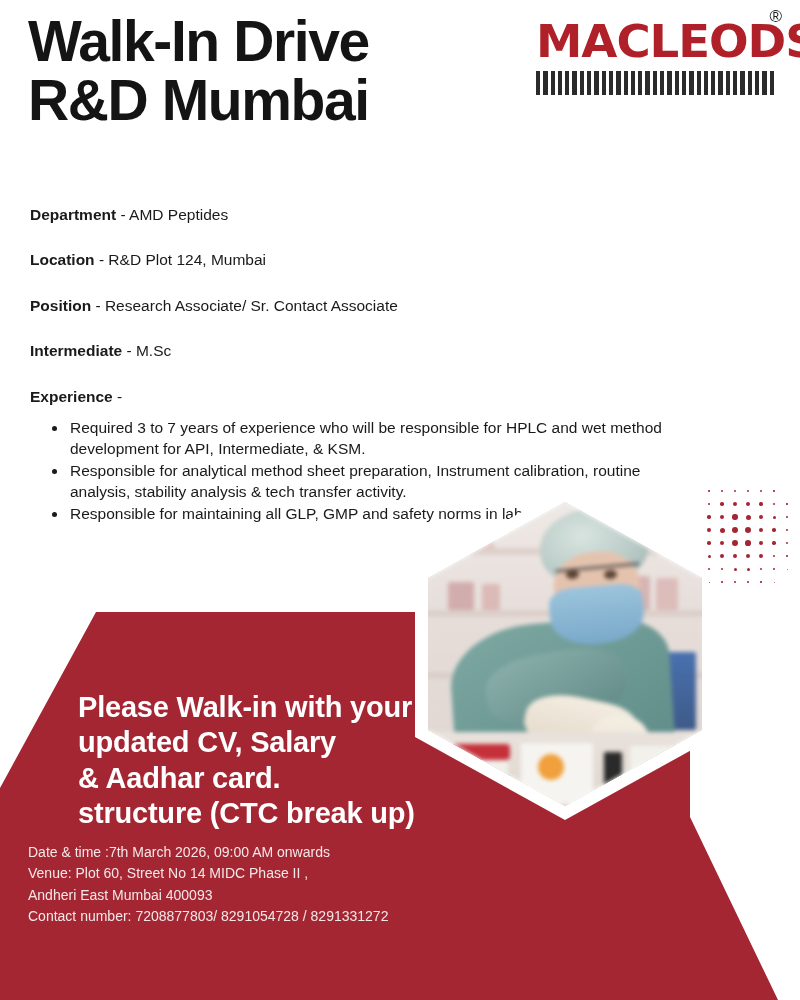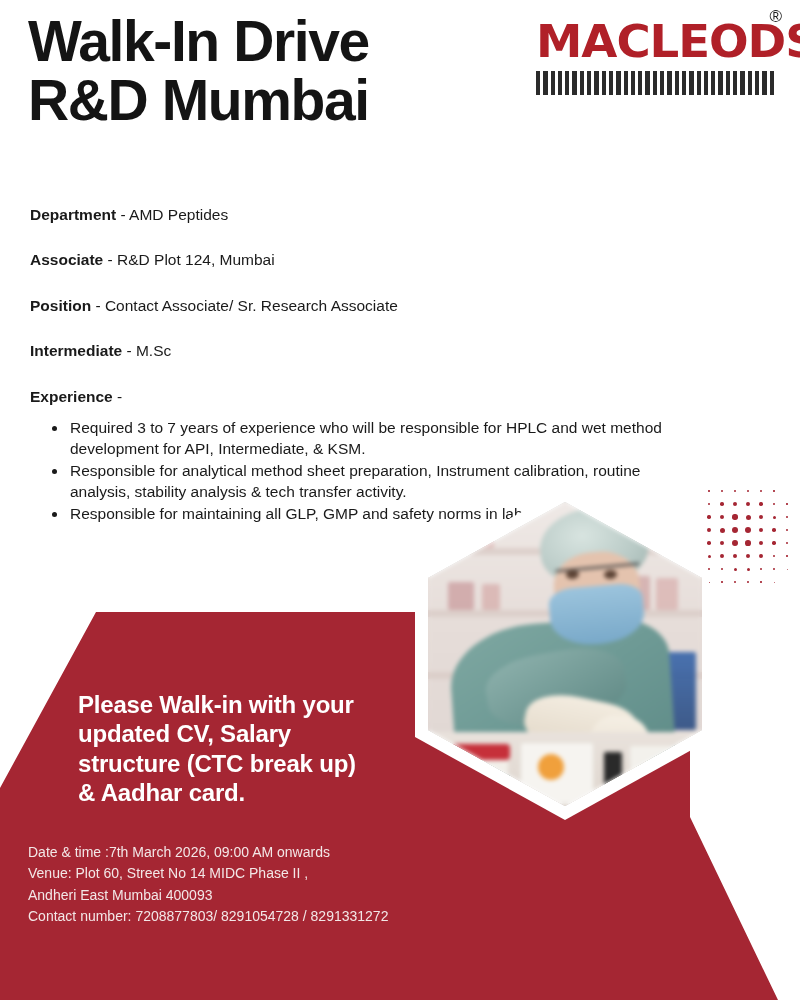--- a/index.html
+++ b/index.html
@@ -194,21 +194,21 @@
     position:absolute; inset:0; backdrop-filter:blur(2px);
   }
 
   
   .dots { position:absolute; left:706px; top:488px; width:92px; height:106px; }
   .dots i { position:absolute; border-radius:50%; background:#A52633; display:block; }
 
   
   .cta {
     position:absolute; left:78px; top:690px; width:370px;
-    color:#ffffff; font-size:24px; font-weight:bold; line-height:1.22;
+    color:#ffffff; font-size:29px; font-weight:bold; line-height:1.22;
     letter-spacing:-.2px;
   }
   .cta-line { display:block; white-space:nowrap; }
 
   .footer {
     position:absolute; left:28px; top:842px; width:660px;
     color:#f3e7e7; font-size:14px; line-height:1.52;
   }
   .footer-line { display:block; white-space:nowrap; }
 </style>
@@ -259,22 +259,22 @@
           <i></i>
           <i></i>
           <i></i>
           <i></i>
         </div>
     </div>
   </div>
 
   <div class="fields" id="fields">
       <div class="field"><b>Department</b><span> - AMD Peptides</span></div>
-      <div class="field"><b>Associate</b><span> - R&amp;D Plot 124, Mumbai</span></div>
-      <div class="field"><b>Position</b><span> - Contact Associate/ Sr. Research Associate</span></div>
+      <div class="field"><b>Location</b><span> - R&amp;D Plot 124, Mumbai</span></div>
+      <div class="field"><b>Position</b><span> - Research Associate/ Sr. Contact Associate</span></div>
       <div class="field"><b>Intermediate</b><span> - M.Sc</span></div>
       <div class="field"><b>Experience</b><span> -</span></div>
     </div>
 
   <div class="bullets" id="bullets">
       <div class="bullet">Required 3 to 7 years of experience who will be responsible for HPLC and wet method development for API, Intermediate, &amp; KSM.</div>
       <div class="bullet">Responsible for analytical method sheet preparation, Instrument calibration, routine analysis, stability analysis &amp; tech transfer activity.</div>
       <div class="bullet">Responsible for maintaining all GLP, GMP and safety norms in laboratory.</div>
     </div>
 
@@ -373,22 +373,22 @@
       <i style="width: 1.6px; height: 1.6px; left: 15.3px; top: 93.3px; background: rgb(165, 38, 51);"></i>
       <i style="width: 1.9px; height: 1.9px; left: 28.2px; top: 93.2px; background: rgb(165, 38, 51);"></i>
       <i style="width: 1.8px; height: 1.8px; left: 41.2px; top: 93.2px; background: rgb(165, 38, 51);"></i>
       <i style="width: 1.5px; height: 1.5px; left: 54.4px; top: 93.4px; background: rgb(165, 38, 51);"></i>
       <i style="width: 0.9px; height: 0.9px; left: 67.7px; top: 93.7px; background: rgb(165, 38, 51);"></i>
     </div>
 
   <div class="cta" id="cta">
       <span class="cta-line">Please Walk-in with your</span>
       <span class="cta-line">updated CV, Salary</span>
+      <span class="cta-line">&amp; Aadhar card.</span>
       <span class="cta-line">structure (CTC break up)</span>
-      <span class="cta-line">&amp; Aadhar card.</span>
     </div>
 
   <div class="footer" id="footer">
       <span class="footer-line">Date &amp; time :7th March 2026, 09:00 AM onwards</span>
       <span class="footer-line">Venue: Plot 60, Street No 14 MIDC Phase II ,</span>
       <span class="footer-line">Andheri East Mumbai 400093</span>
       <span class="footer-line">Contact number: 7208877803/ 8291054728 / 8291331272</span>
     </div>
 
 </div>

